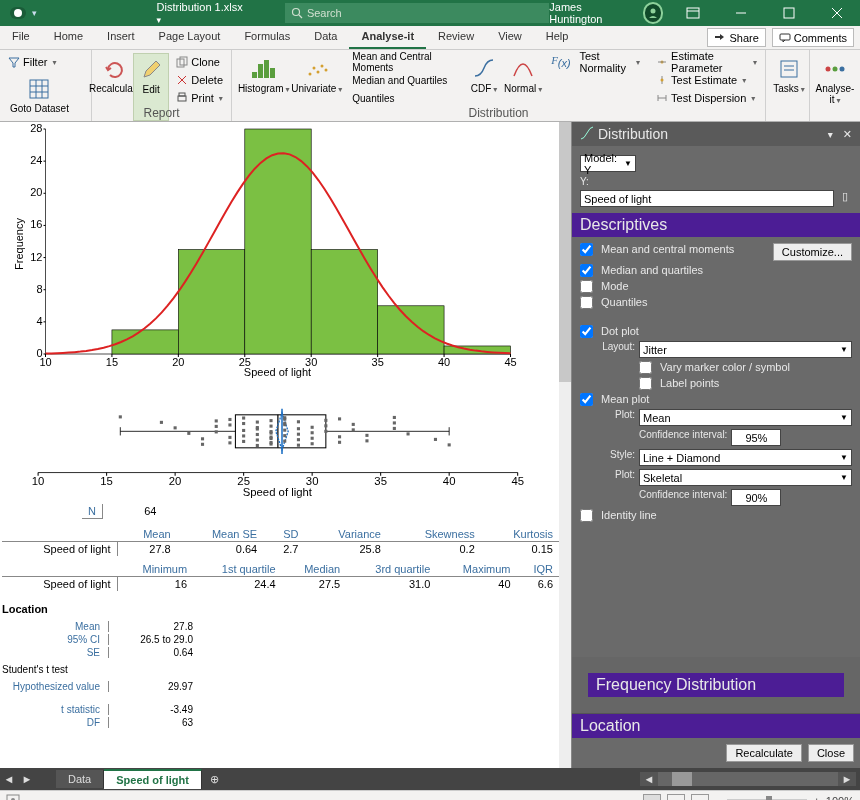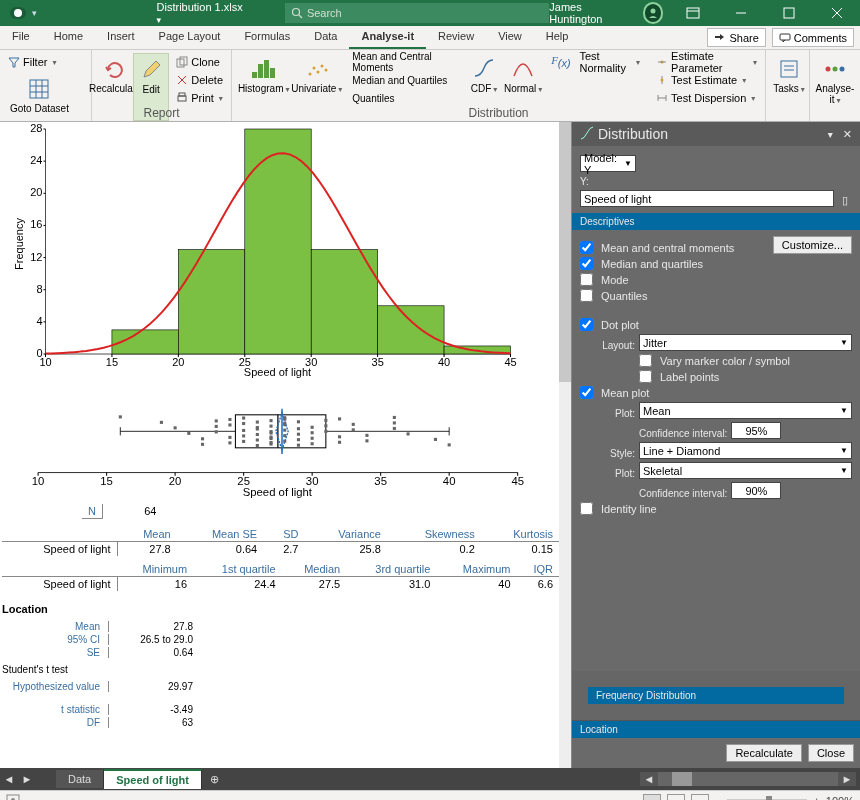--- a/index.html
+++ b/index.html
@@ -30,22 +30,22 @@
 .rsmall{display:flex;align-items:center;gap:3px;padding:1px 3px;cursor:pointer;font-size:10px;height:18px}
 .rcol{display:flex;flex-direction:column;justify-content:flex-start}
 .editbox{background:#dbe9d1;border:1px solid #c0d0b0}
 
 .content{display:flex;height:646px}
 .sheet{flex:1;overflow:hidden;position:relative;background:#fff;border-right:1px solid #888}
 .sidepanel{width:288px;background:#666;color:#e8e8e8;display:flex;flex-direction:column}
 .sidepanel .hdr{height:24px;background:#5a5a5a;display:flex;align-items:center;padding:0 8px;font-size:14px}
 .sidepanel .hdr .spacer{flex:1}
 .sidepanel .body{flex:1;padding:6px 8px;overflow-y:auto;background:#6a6a6a}
-.sidepanel .row{display:flex;align-items:flex-end;margin:3px 0;gap:4px}
-.sidepanel .sect{background:#0369a1;margin:6px -8px;padding:3px 8px;font-size:10px}
+.sidepanel .row{display:flex;align-items:flex-start;margin:3px 0;gap:4px}
+.sidepanel .sect{background:#4c1d95;margin:6px -8px;padding:3px 8px;font-size:16px}
 .sidepanel input[type=checkbox]{margin-right:4px}
 .sidepanel .field{background:#fff;color:#000;flex:1;padding:1px 3px;display:flex;align-items:center;height:17px;border:1px solid #444}
 .sidepanel .fieldlabel{text-align:right;width:55px;font-size:10px}
 .sidepanel .btn{background:#eee;color:#000;border:1px solid #999;padding:2px 8px;cursor:pointer}
 .sidepanel .footer{padding:6px;display:flex;justify-content:flex-end;gap:6px;background:#6a6a6a}
 
 .chartarea{position:absolute;top:2px;left:2px;right:12px}
 .histo{height:260px;position:relative}
 .histo svg{width:100%;height:100%}
 .statstable{font-size:10px;margin-top:6px}

